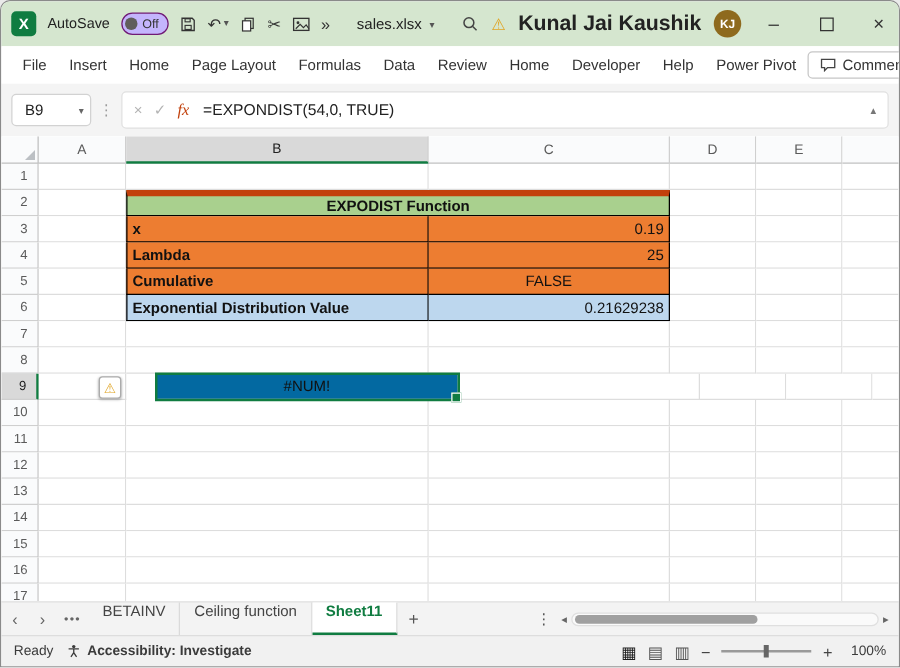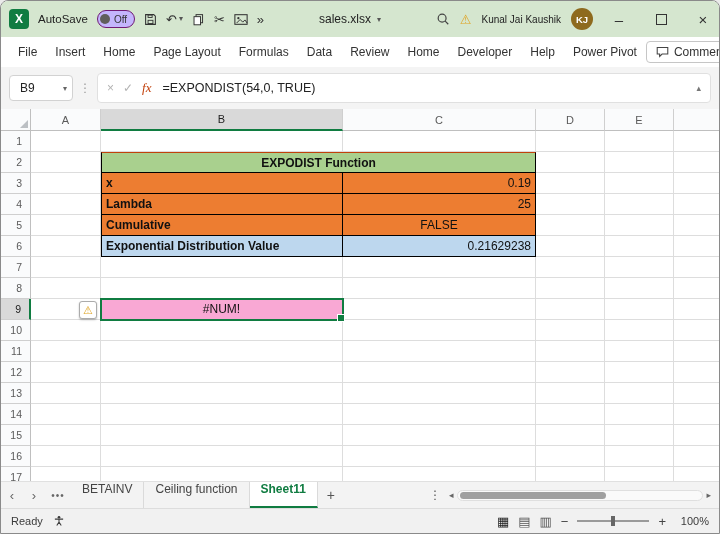--- a/index.html
+++ b/index.html
@@ -20,21 +20,21 @@
     border-radius:4px;display:flex;align-items:center;justify-content:center;}
   .autosave-label{font-size:11.5px;color:#222;}
   .toggle{display:flex;align-items:center;gap:4px;background:#c4b5fd;border-radius:9px;padding:1px 7px 1px 2px;height:14px;border:1px solid #701a75;}
   .knob{width:10px;height:10px;border-radius:50%;background:#605E5C;}
   .toggle-text{font-size:10px;color:#333;}
   .tb-icon{font-size:13px;color:#333;display:flex;align-items:center;line-height:1;}
   .mini{font-size:8px;color:#555;margin-left:2px;}
   .tb-title{display:flex;align-items:center;gap:4px;font-size:12px;color:#222;margin:0 auto;white-space:nowrap;}
   .tb-right{display:flex;align-items:center;gap:10px;}
   .warn{color:var(--warning-yellow);font-size:13px;line-height:1;}
-  .user-name{font-size:10px;color:#222;white-space:nowrap;}
+  .user-name{font-size:17px;color:#222;white-space:nowrap;font-weight:bold;}
   .avatar{width:22px;height:22px;border-radius:50%;background:var(--avatar-brown);color:#fff;font-size:9.5px;font-weight:700;
     display:flex;align-items:center;justify-content:center;}
   .winctl{width:32px;height:36px;display:flex;align-items:center;justify-content:center;font-size:15px;color:#333;}
   .maxbox{width:9px;height:9px;border:1.2px solid #333;display:block;}
 
   
   .ribbon{height:30px;flex:0 0 30px;background:#fff;display:flex;align-items:center;padding:0 0 0 8px;}
   .rtab{font-size:12px;color:#333;padding:0 9px;height:100%;display:flex;align-items:center;white-space:nowrap;}
   .ribbon-spacer{margin-left:auto;}
   .comments-btn{display:flex;align-items:center;gap:5px;border:1px solid #C6C6C6;border-radius:4px;padding:3px 9px;
@@ -72,21 +72,21 @@
   .col-B{width:242px;flex-basis:242px;}
   .col-C{width:193px;flex-basis:193px;}
   .col-D{width:69px;flex-basis:69px;}
   .col-E{width:69px;flex-basis:69px;}
   .col-fill{flex:1 1 auto;border-right:none;min-width:0;}
   .cell.span2{width:435px;flex-basis:435px;}
   .bold{font-weight:700;}
   .al-left{justify-content:flex-start;}
   .al-center{justify-content:center;}
   .al-right{justify-content:flex-end;}
-  .cell.bt{border-top:1px solid #c2410c;}
+  .cell.bt{border-top:5px solid #c2410c;}
   .cell.bl{border-left:1px solid #000;}
   .cell.br{border-right:1px solid #000;}
   .cell.bb{border-bottom:1px solid #000;}
   .cell.selected{outline:2px solid var(--accent-green);outline-offset:-1px;z-index:2;}
   .fill-handle{position:absolute;right:-3px;bottom:-3px;width:6px;height:6px;background:var(--accent-green);border:1px solid #fff;z-index:3;}
   .err-btn{position:absolute;right:3px;top:2px;width:16px;height:16px;border:1px solid #ABABAB;border-radius:3px;background:#fff;
     box-shadow:0 1px 2px rgba(0,0,0,.25);color:var(--warning-yellow);font-size:11px;display:flex;align-items:center;justify-content:center;z-index:4;}
 
   
   .sheet-bar{height:26px;flex:0 0 26px;background:#F3F3F3;border-top:1px solid #E0E0E0;display:flex;align-items:stretch;font-size:12px;}
@@ -293,21 +293,21 @@
           <div class="cell col-C"></div>
           <div class="cell col-D"></div>
           <div class="cell col-E"></div>
           <div class="cell col-fill"></div>
         </div>
         <div class="grid-row">
           <div class="row-hdr hl">9</div>
           <div class="cell col-A">
             <div class="err-btn">⚠</div>
           </div>
-          <div class="cell col-B al-center selected" style="background: #f9a8d4;">#NUM!<div class="fill-handle"></div></div>
+          <div class="cell col-B al-center selected" style="background: #0369a1; margin-left: 24px;">#NUM!<div class="fill-handle"></div></div>
           <div class="cell col-C"></div>
           <div class="cell col-D"></div>
           <div class="cell col-E"></div>
           <div class="cell col-fill"></div>
         </div>
         <div class="grid-row">
           <div class="row-hdr">10</div>
           <div class="cell col-A"></div>
           <div class="cell col-B"></div>
           <div class="cell col-C"></div>
@@ -405,20 +405,21 @@
     </span>
   </div>
 
   <div class="status-bar">
     <span>Ready</span>
     <span class="acc">
       <svg width="12" height="12" viewBox="0 0 16 16">
           <circle cx="8" cy="3" r="1.8" fill="#3B3B3B"></circle>
           <path d="M2.5 5.5h11M8 5.5v4M8 9.5l-3 4.5M8 9.5l3 4.5" fill="none" stroke="#3B3B3B" stroke-width="1.4"></path>
         </svg>
+      <span>Accessibility: Investigate</span>
     </span>
     <span class="sb-right">
       <span class="view-icon active">▦</span>
       <span class="view-icon">▤</span>
       <span class="view-icon">▥</span>
       <span class="zoom-sign">−</span>
       <span class="zoom-track">
           <span class="zoom-thumb"></span>
         </span>
       <span class="zoom-sign">+</span>

